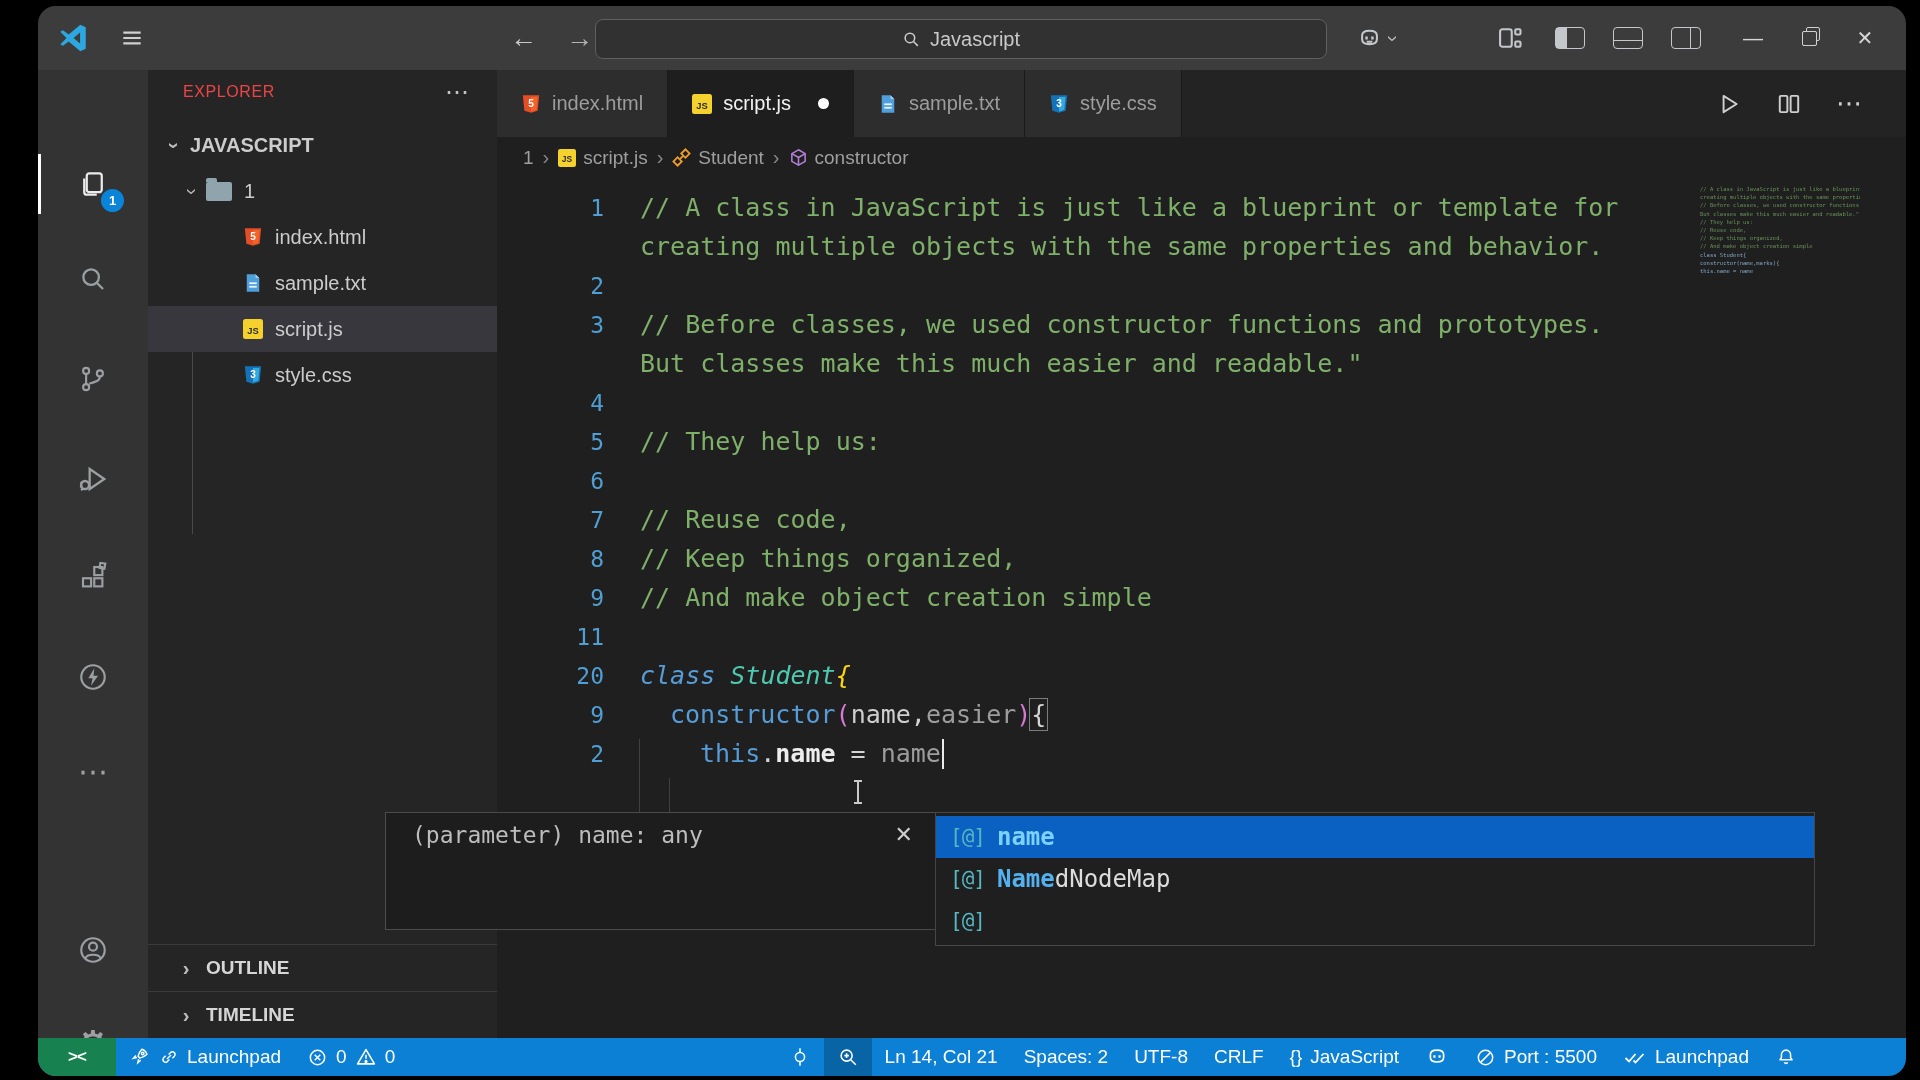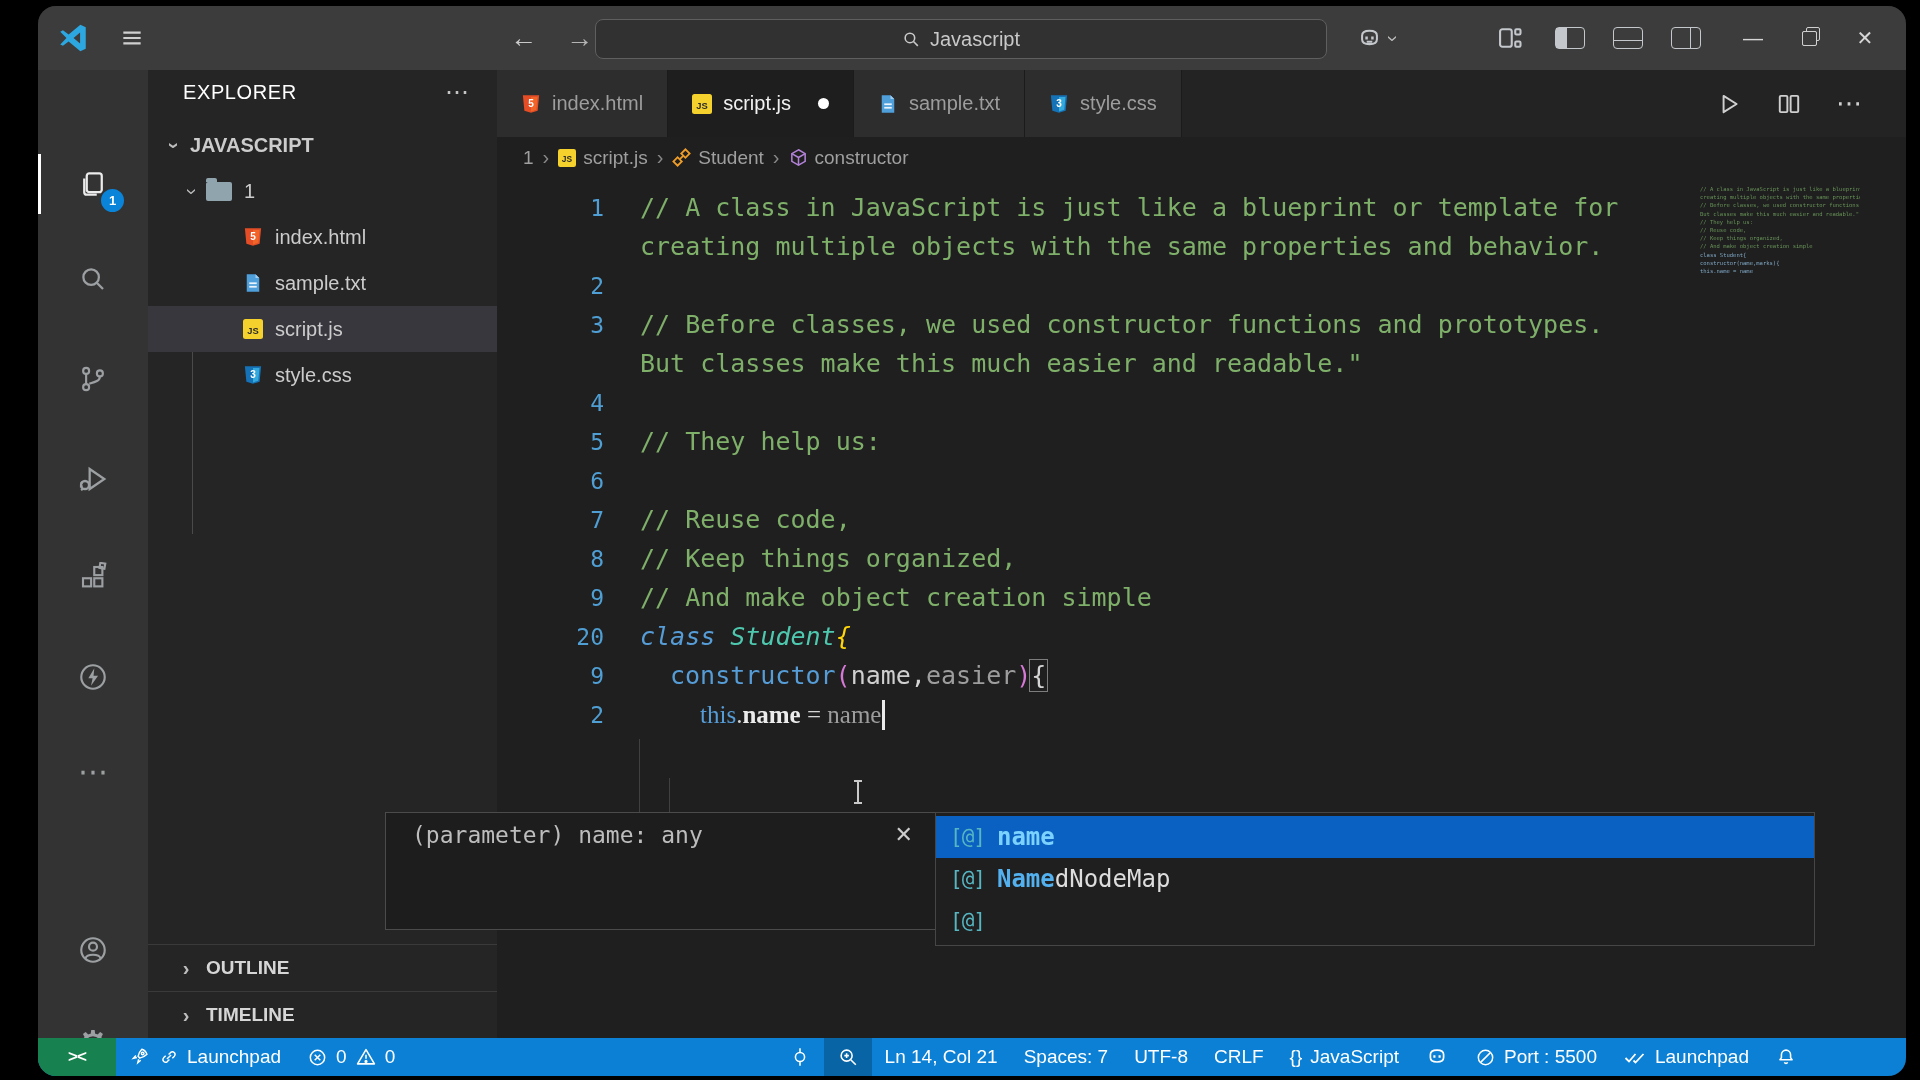--- a/index.html
+++ b/index.html
@@ -37,21 +37,21 @@
   .act-item{position:absolute;left:0;width:110px;height:84px;display:flex;align-items:center;justify-content:center;color:#9da0a3;}
   .act-item.active{color:#ececec;}
   .act-item.active:before{content:"";position:absolute;left:0;top:12px;bottom:12px;width:3px;background:#fff;}
   .badge{position:absolute;right:22px;bottom:12px;width:23px;height:23px;border-radius:50%;background:#0a84d8;
          color:#fff;font-size:13px;font-weight:bold;display:flex;align-items:center;justify-content:center;border:2px solid #333;}
   .gear-glyph{font-size:40px;line-height:1;}
 
   
   .sidebar{position:absolute;left:110px;top:64px;bottom:38px;width:349px;background:#252526;color:#cccccc;}
   .sb-header{position:absolute;left:0;top:0;width:100%;height:44px;display:flex;align-items:center;}
-  .sb-header .ttl{margin-left:35px;font-size:20px;letter-spacing:.6px;color:#ffffff;}
+  .sb-header .ttl{margin-left:35px;font-size:16px;letter-spacing:.6px;color:#ef4444;}
   .sb-header .more{position:absolute;right:28px;font-size:24px;color:#c5c5c5;}
   .tree{position:absolute;top:52px;left:0;right:0;}
   .trow{height:46px;display:flex;align-items:center;font-size:20px;position:relative;}
   .trow.sel{background:#37373d;}
   .chev{display:inline-block;font-size:20px;color:#bdbdbd;transform:rotate(90deg);width:16px;text-align:center;}
   .chev.closed{transform:none;}
   .ws-row{font-weight:bold;} .ws-row .chev{margin-left:18px;margin-right:8px;}
   .folder-row .chev{margin-left:36px;margin-right:6px;}
   .folder-ico{width:26px;height:19px;background:#90a4ae;border-radius:2px;position:relative;margin-right:12px;}
   .folder-ico:before{content:"";position:absolute;top:-4px;left:0;width:11px;height:4px;background:#90a4ae;border-radius:2px 2px 0 0;}
@@ -440,30 +440,34 @@
           </div>
           <div class="code-row">
             <span class="ln">8</span>
             <span class="ct" style="padding-left: 0px;"><span class="tk-cm">// Keep things organized,</span></span>
           </div>
           <div class="code-row">
             <span class="ln">9</span>
             <span class="ct" style="padding-left: 0px;"><span class="tk-cm">// And make object creation simple</span></span>
           </div>
           <div class="code-row">
+            <span class="ln">11</span>
+            <span class="ct" style="padding-left: 0px;"></span>
+          </div>
+          <div class="code-row">
             <span class="ln">20</span>
             <span class="ct" style="padding-left: 0px; font-style: italic;"><span class="tk-kw">class </span><span class="tk-ty">Student</span><span class="tk-br">{</span></span>
           </div>
           <div class="code-row">
             <span class="ln">9</span>
             <span class="ct" style="padding-left: 30px;"><span class="tk-kw">constructor</span><span class="tk-pa">(</span><span class="tk-p1">name</span><span class="tk-pl">,</span><span class="tk-p2">easier</span><span class="tk-pa">)</span><span class="tk-pl tk-box">{</span></span>
           </div>
           <div class="code-row">
             <span class="ln">2</span>
-            <span class="ct" style="padding-left: 60px; font-family: Liberation Serif, serif;"><span class="tk-kw">this</span><span class="tk-pl">.</span><span class="tk-pr">name</span><span class="tk-pl"> </span><span class="tk-pl">=</span><span class="tk-pl"> </span><span class="tk-p2">name</span><span class="caret"></span></span>
+            <span class="ct" style="padding-left: 60px;"><span class="tk-kw">this</span><span class="tk-pl">.</span><span class="tk-pr">name</span><span class="tk-pl"> </span><span class="tk-pl">=</span><span class="tk-pl"> </span><span class="tk-p2">name</span><span class="caret"></span></span>
           </div>
         </div>
     <div class="indent-guide" style="left:142px;top:561px;height:78px"></div>
     <div class="indent-guide" style="left:172px;top:600px;height:39px"></div>
     <div class="ibeam" style="left:360px;top:602px"></div>
   </div>
 
   <div class="minimap" id="minimap">
         <div class="mm-row mm-cm">// A class in JavaScript is just like a blueprint or template for</div>
         <div class="mm-row mm-cm">creating multiple objects with the same properties and behavior.</div>
@@ -551,21 +555,21 @@
     </div>
     <div class="sb-item zoombox">
       <span>
             <svg width="22" height="22" viewBox="0 0 24 24" fill="none" stroke="#fff" stroke-width="1.7">
               <circle cx="10.5" cy="10.5" r="6"></circle>
               <path d="M15 15l5.5 5.5M8 10.5h5M10.5 8v5"></path>
             </svg>
           </span>
     </div>
     <div class="sb-item">Ln 14, Col 21</div>
-    <div class="sb-item">Spaces: 7</div>
+    <div class="sb-item">Spaces: 2</div>
     <div class="sb-item">UTF-8</div>
     <div class="sb-item">CRLF</div>
     <div class="sb-item">
       <span>{}</span>
       <span>JavaScript</span>
     </div>
     <div class="sb-item">
       <span>
             <svg width="24" height="24" viewBox="0 0 24 24" fill="none" stroke="#fff" stroke-width="1.7">
               <path d="M12 5.2c4 0 6.6 1.5 6.6 4.4v3c0 2.9-2.6 4.4-6.6 4.4s-6.6-1.5-6.6-4.4v-3c0-2.9 2.6-4.4 6.6-4.4z"></path>

